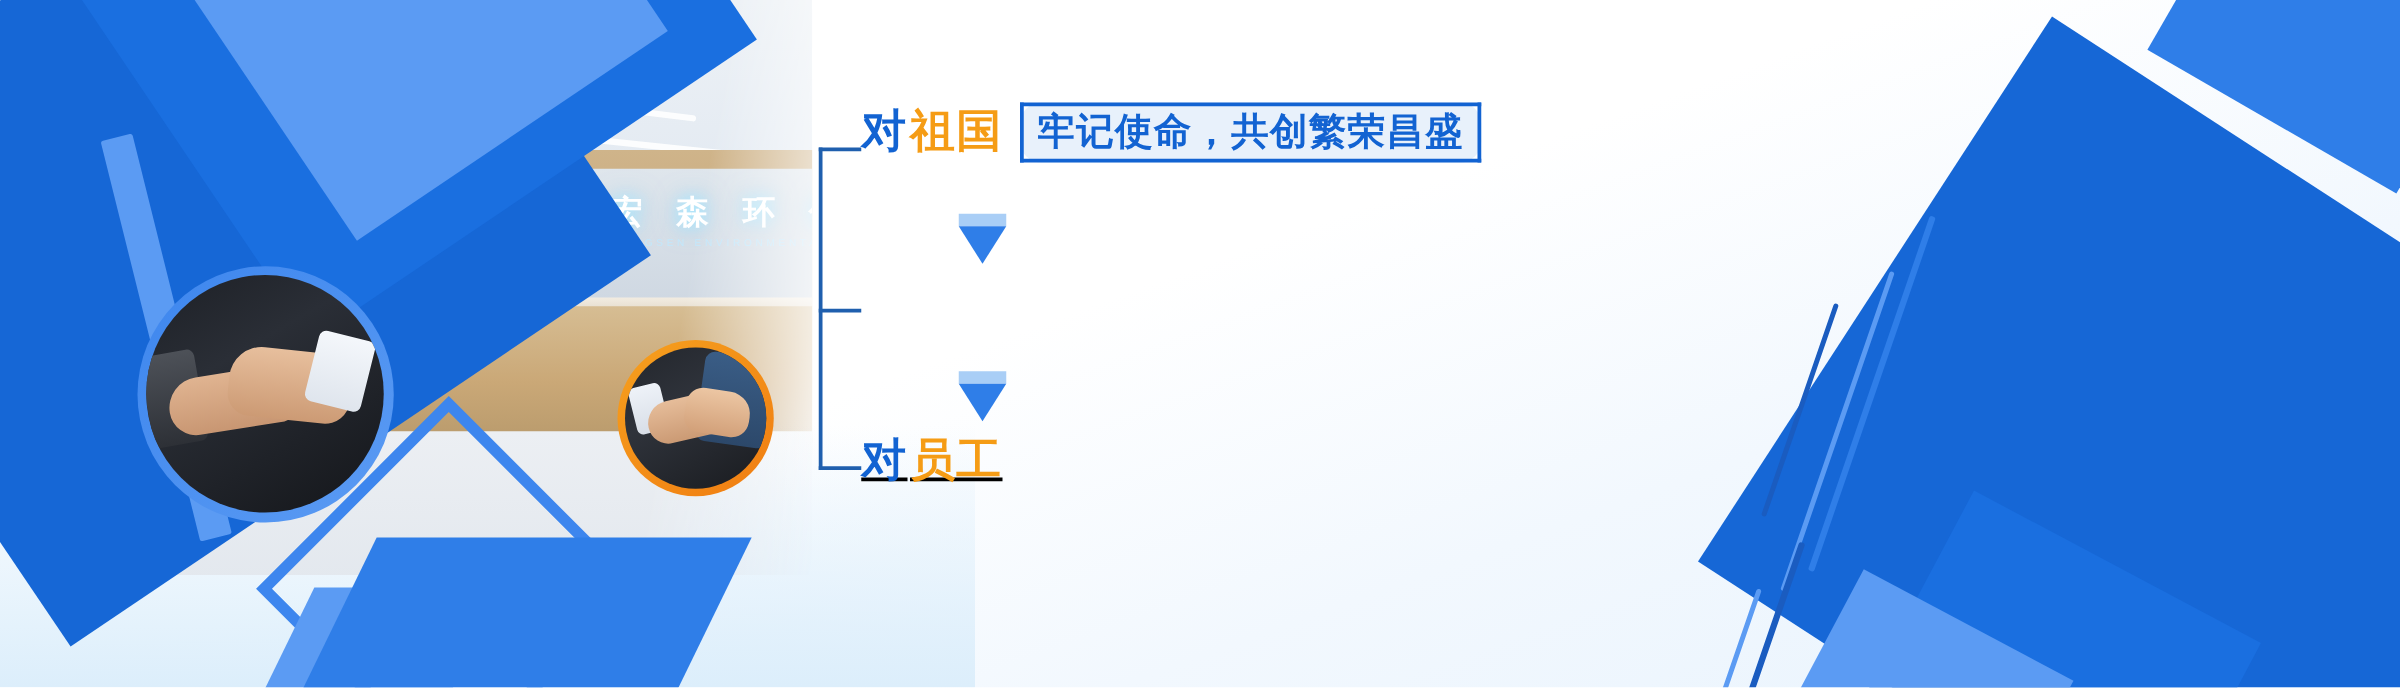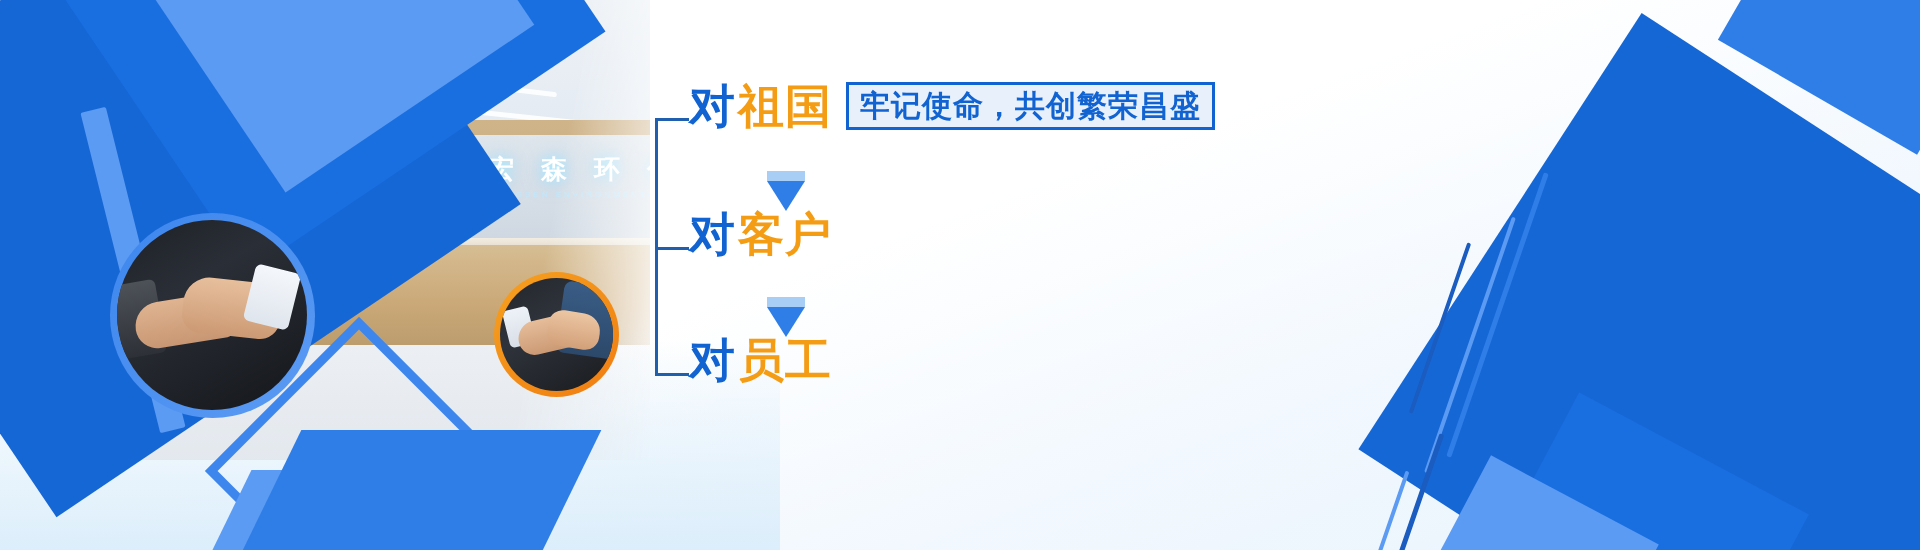--- a/index.html
+++ b/index.html
@@ -177,35 +177,35 @@
   
   .connector{position:absolute;left:0;top:40px;width:3px;height:258px;background:#1f5fae;}
   .stub{position:absolute;left:0;width:34px;height:3px;background:#1f5fae;}
   .stub-1{top:40px;}
   .stub-2{top:169px;}
   .stub-3{top:295px;}
 
   .row{position:absolute;left:34px;display:flex;align-items:center;white-space:nowrap;}
   .row-1{top:4px;}
   .row-2{top:133px;}
-  .row-3{top:259px;}
+  .row-3{top:273px;text-decoration:underline;}
 
   .lead{
-    font-size:46px;font-weight:700;line-height:1;
+    font-size:36px;font-weight:700;line-height:1;
     font-family:"DejaVu Sans","Liberation Sans",sans-serif;
     letter-spacing:1px;
   }
   .lead .dui{color:#1263d2;}
   .lead .obj{color:#f59c15;margin-left:2px;}
 
   .tagbox{
     margin-left:14px;position:relative;
     background:#e8f1fb;
     padding:7px 14px 8px 14px;
-    display:flex;align-items:flex-end;
+    display:flex;align-items:flex-end;border-radius:17px;
   }
   .tagbox .tagtext{
     color:#1263d2;font-size:30px;font-weight:700;line-height:1.1;
     font-family:"DejaVu Sans","Liberation Sans",sans-serif;letter-spacing:1px;
   }
   
   .tagbox::before{
     content:"";position:absolute;left:0;top:0;width:100%;height:100%;
     border-top:3px solid #1263d2;border-left:3px solid #1263d2;
     box-sizing:border-box;pointer-events:none;
@@ -306,23 +306,20 @@
         <span class="tagtext">牢记使命，共创繁荣昌盛</span>
       </div>
     </div>
 
     <div class="arrow arrow-1">
       <div class="arrow-cap"></div>
       <div class="arrow-tri" style="top:10px;"></div>
     </div>
 
     <div class="row row-2">
-      <div class="lead">
-        <span class="dui">对</span><span class="obj">客户</span>
-      </div>
     </div>
 
     <div class="arrow arrow-2">
       <div class="arrow-cap"></div>
       <div class="arrow-tri" style="top:10px;"></div>
     </div>
 
     <div class="row row-3">
       <div class="lead">
         <span class="dui">对</span><span class="obj">员工</span>

